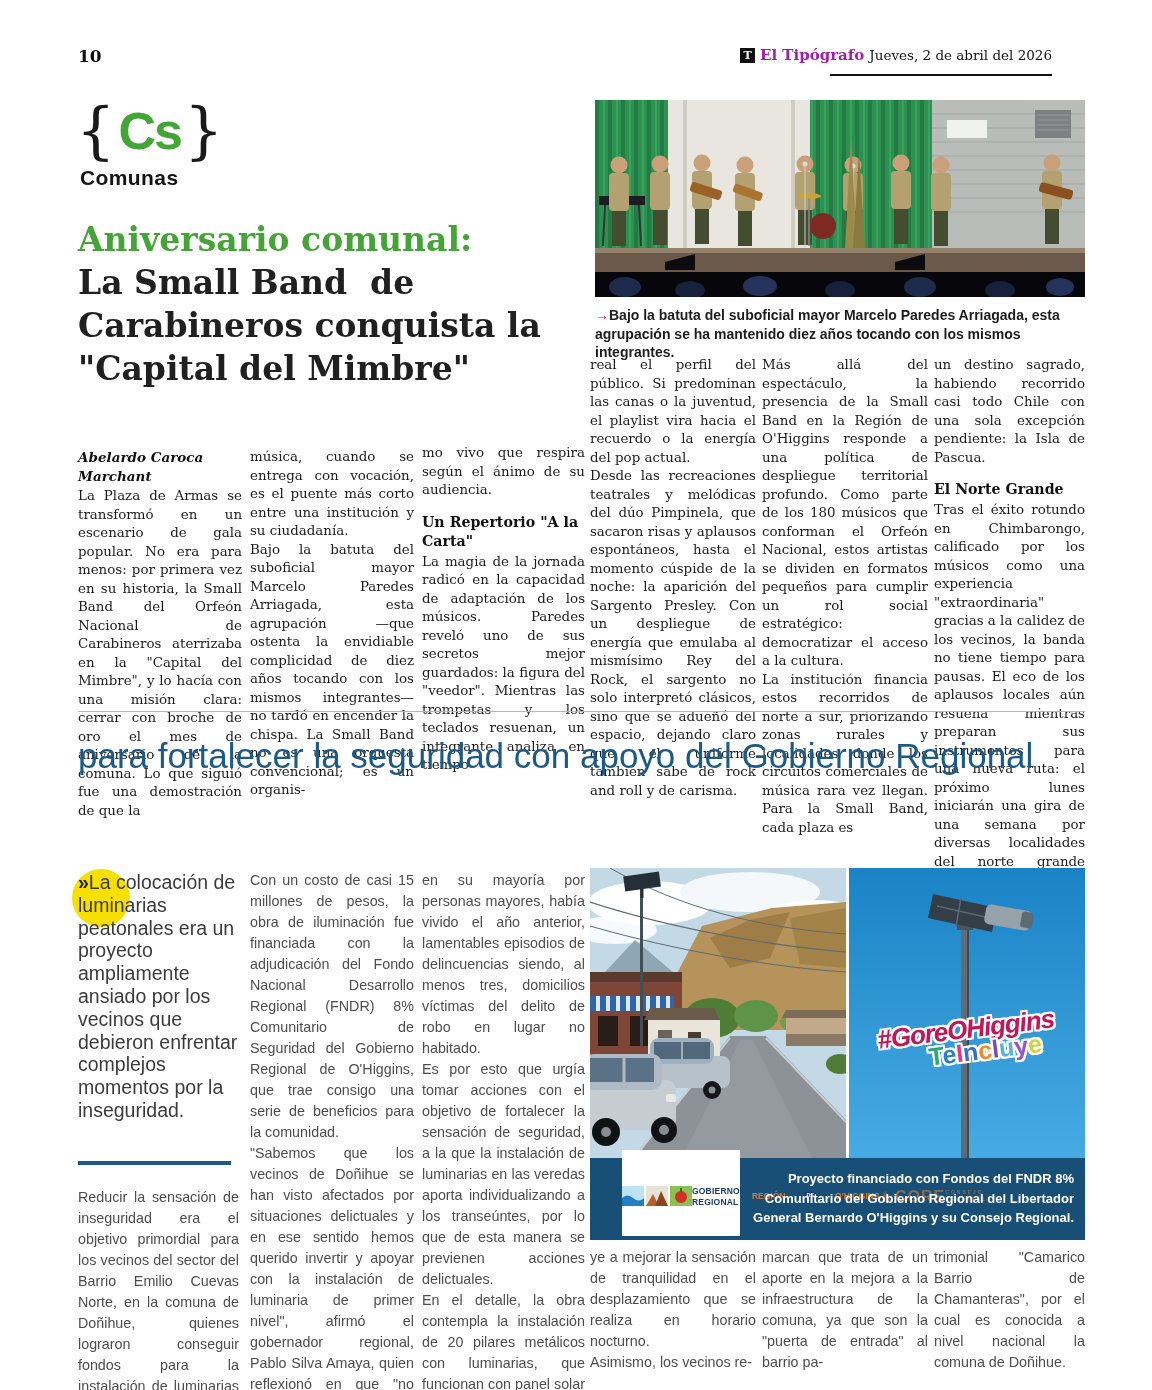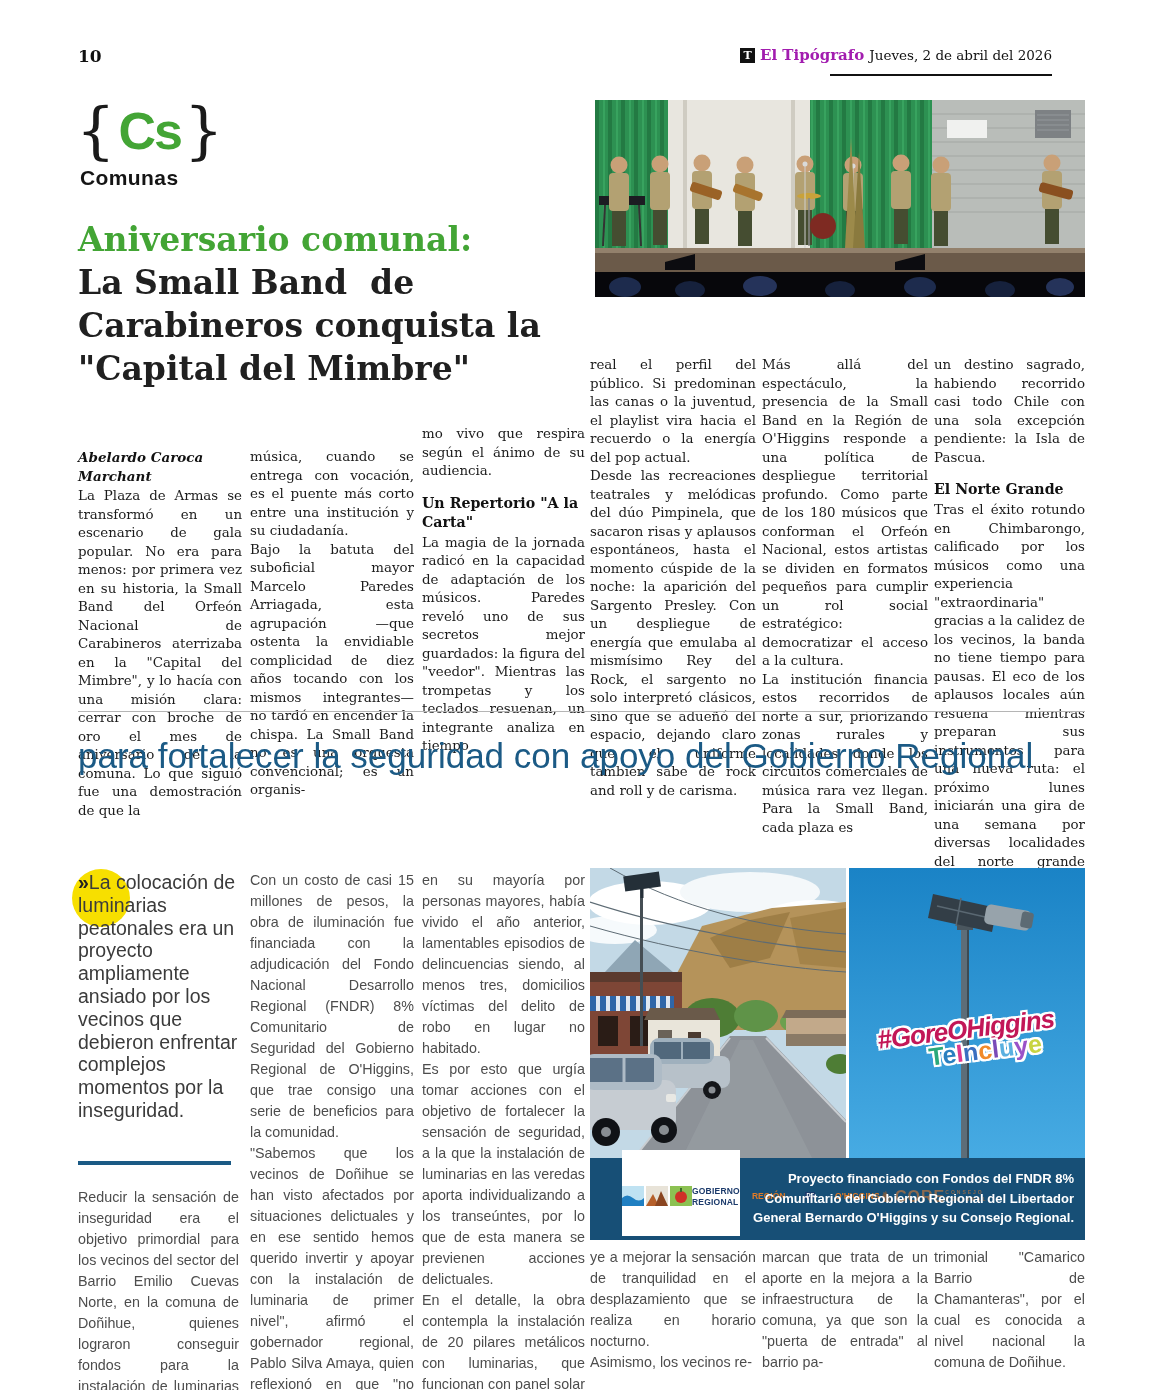--- a/index.html
+++ b/index.html
@@ -180,28 +180,31 @@
       <rect x="0" y="172" width="490" height="25" fill="#07070b"></rect>
       <ellipse cx="30" cy="187" rx="16" ry="10" fill="#1d2b4d"></ellipse>
       <ellipse cx="95" cy="190" rx="15" ry="9" fill="#16213c"></ellipse>
       <ellipse cx="165" cy="186" rx="17" ry="10" fill="#25335a"></ellipse>
       <ellipse cx="245" cy="190" rx="15" ry="9" fill="#16213c"></ellipse>
       <ellipse cx="325" cy="187" rx="16" ry="10" fill="#1d2b4d"></ellipse>
       <ellipse cx="405" cy="190" rx="15" ry="9" fill="#16213c"></ellipse>
       <ellipse cx="465" cy="187" rx="14" ry="9" fill="#25335a"></ellipse>
     </svg>
   </div>
+  <div class="abs cap1">
+    <span class="cap-arrow" id="cap-arrow" style="color: rgb(229, 0, 126);">→</span><span>Bajo la batuta del suboficial mayor Marcelo Paredes Arriagada, esta agrupación se ha mantenido diez años tocando con los mismos integrantes.</span>
+  </div>
 
   <div class="abs" style="left:78px;top:448px;width:164px;">
     <div class="byline">Abelardo Caroca Marchant</div>
     <div class="colA1" style="position:static;">La Plaza de Armas se transformó en un escenario de gala popular. No era para menos: por primera vez en su historia, la Small Band del Orfeón Nacional de Carabineros aterrizaba en la "Capital del Mimbre", y lo hacía con una misión clara: cerrar con broche de oro el mes de aniversario de la comuna. Lo que siguió fue una demostración de que la</div>
   </div>
   <div class="abs colA1" style="left:250px;top:448px;">música, cuando se entrega con vocación, es el puente más corto entre una institución y su ciudadanía.
 Bajo la batuta del suboficial mayor Marcelo Paredes Arriagada, esta agrupación —que ostenta la envidiable complicidad de diez años tocando con los mismos integrantes— no tardó en encender la chispa. La Small Band no es una orquesta convencional; es un organis-</div>
-  <div class="abs" style="left:422px;top:425px;width:163px;">
+  <div class="abs" style="left:422px;top:444px;width:163px;">
     <div class="colA1" style="position:static;width:163px;">mo vivo que respira según el ánimo de su audiencia.</div>
     <div class="subheadA1">Un Repertorio "A la Carta"</div>
     <div class="colA1" style="position:static;width:163px;">La magia de la jornada radicó en la capacidad de adaptación de los músicos. Paredes reveló uno de sus secretos mejor guardados: la figura del "veedor". Mientras las trompetas y los teclados resuenan, un integrante analiza en tiempo</div>
   </div>
   <div class="abs colA1" style="left:590px;top:356px;width:166px;">real el perfil del público. Si predominan las canas o la juventud, el playlist vira hacia el recuerdo o la energía del pop actual.
 Desde las recreaciones teatrales y melódicas del dúo Pimpinela, que sacaron risas y aplausos espontáneos, hasta el momento cúspide de la noche: la aparición del Sargento Presley. Con un despliegue de energía que emulaba al mismísimo Rey del Rock, el sargento no solo interpretó clásicos, sino que se adueñó del espacio, dejando claro que el uniforme también sabe de rock and roll y de carisma.</div>
   <div class="abs colA1" style="left:762px;top:356px;width:166px;">Más allá del espectáculo, la presencia de la Small Band en la Región de O'Higgins responde a una política de despliegue territorial profundo. Como parte de los 180 músicos que conforman el Orfeón Nacional, estos artistas se dividen en formatos pequeños para cumplir un rol social estratégico: democratizar el acceso a la cultura.
 La institución financia estos recorridos de norte a sur, priorizando zonas rurales y localidades donde los circuitos comerciales de música rara vez llegan. Para la Small Band, cada plaza es</div>
   <div class="abs" style="left:934px;top:356px;width:151px;">
     <div class="colA1" style="position:static;width:151px;">un destino sagrado, habiendo recorrido casi todo Chile con una sola excepción pendiente: la Isla de Pascua.</div>

